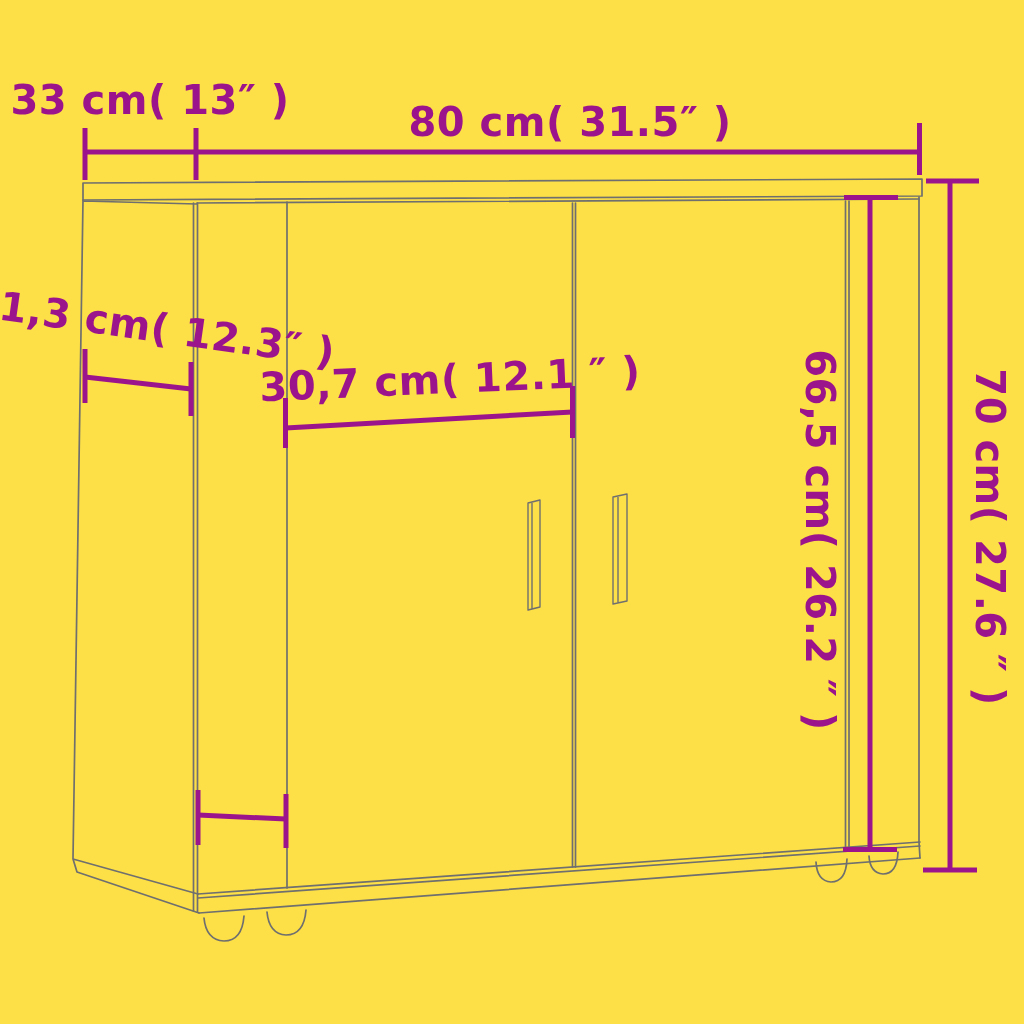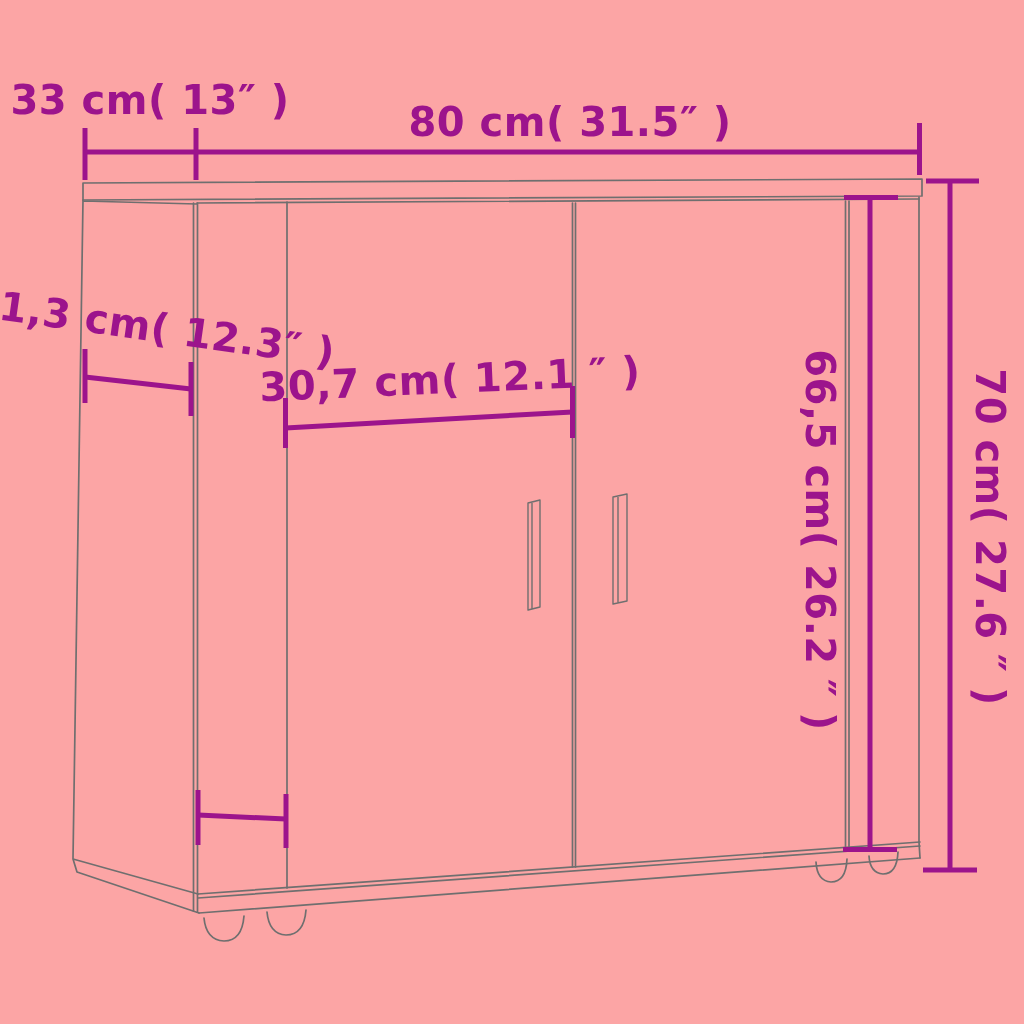--- a/index.html
+++ b/index.html
@@ -1,17 +1,17 @@
 <!DOCTYPE html>
 <html><head>
 <meta charset="utf-8">
 <style>
   html,body{margin:0;padding:0;background:#ffffff;}
   #canvas{
-    position:relative;width:1024px;height:1024px;background:#fca5a5;overflow:hidden;
+    position:relative;width:1024px;height:1024px;background:#fde047;overflow:hidden;
     font-family:"DejaVu Sans","Liberation Sans",sans-serif;
   }
   #drawing{position:absolute;left:0;top:0;}
   .dim-label{
     position:absolute;
     color:#9C148C;
     font-weight:bold;
     font-size:40px;
     white-space:nowrap;
     transform:translate(-50%,-50%);

